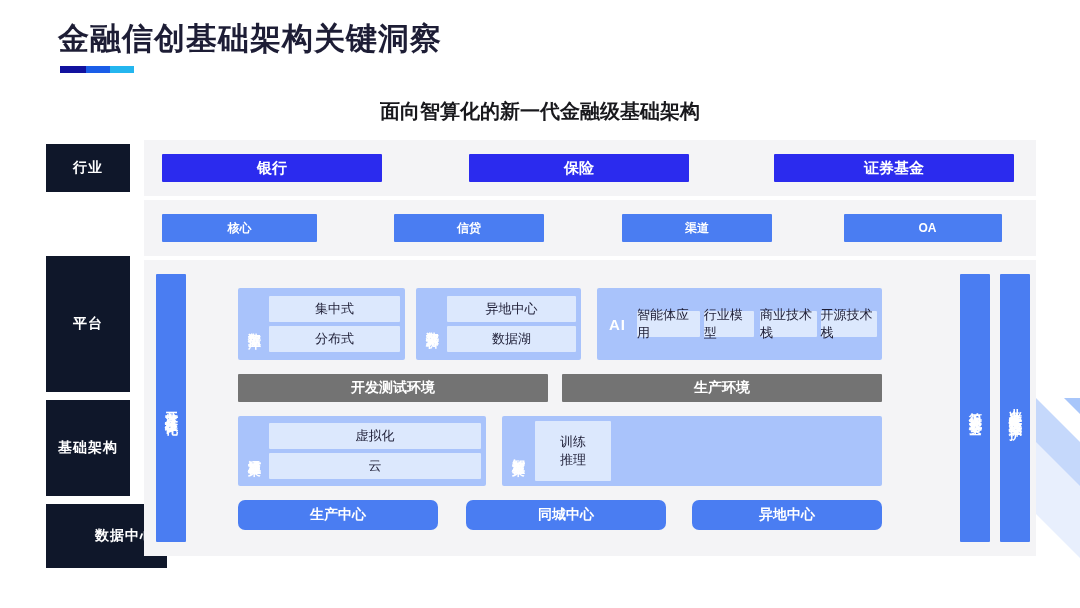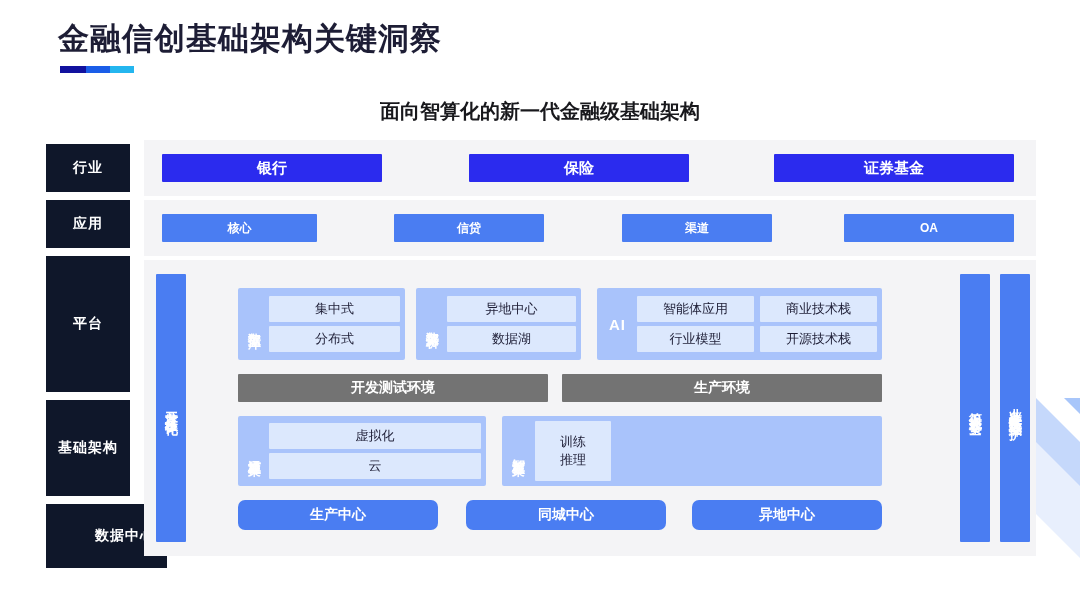--- a/index.html
+++ b/index.html
@@ -101,21 +101,21 @@
   }
   .group-label{
     color:#ffffff;font-weight:bold;font-size:13px;letter-spacing:1px;
     writing-mode:vertical-rl;text-orientation:upright;
     display:flex;align-items:center;justify-content:center;
     width:22px;flex:none;
   }
   .group-label.horiz{writing-mode:horizontal-tb;text-orientation:mixed;width:auto;padding:0 7px;font-size:15px;}
   .group-items{display:flex;flex-direction:column;gap:4px;flex:1;margin-left:4px;}
   .group-items.cols{flex-direction:row;gap:6px;}
-  .col{display:flex;flex-direction:column;gap:4px;flex:1;}
+  .col{display:flex;flex-direction:row;gap:4px;flex:1;}
   .cell{
     background:#dce8fd;color:#1d1d35;font-size:13px;
     display:flex;align-items:center;justify-content:center;
     height:26px;border-radius:1px;
   }
 
   .wide-bar{
     position:absolute;background:#737373;color:#fff;font-weight:bold;font-size:14px;
     display:flex;align-items:center;justify-content:center;border-radius:1px;height:28px;
   }
@@ -151,42 +151,41 @@
     </div>
 
   </div>
 
   <div class="subtitle">面向智算化的新一代金融级基础架构</div>
 
   <div class="diagram">
 
     <div class="labels">
       <div class="lbl lbl-industry">行业</div>
-      <div class="lbl lbl-app">应用</div>
       <div class="lbl lbl-platform">平台</div>
       <div class="lbl lbl-infra">基础架构</div>
       <div class="lbl lbl-dc">数据中心</div>
     </div>
 
     <div class="rows">
 
       <div class="band band-industry">
         <div class="chip-row">
           <div class="chip chip-industry" style="position:absolute;left:18px;width:220px;">银行</div>
           <div class="chip chip-industry" style="position:absolute;left:325px;width:220px;">保险</div>
           <div class="chip chip-industry" style="position:absolute;left:630px;width:240px;">证券基金</div>
         </div>
       </div>
 
       <div class="band band-app">
         <div class="chip-row">
           <div class="chip chip-app" style="position:absolute;left:18px;width:155px;">核心</div>
           <div class="chip chip-app" style="position:absolute;left:250px;width:150px;">信贷</div>
           <div class="chip chip-app" style="position:absolute;left:478px;width:150px;">渠道</div>
-          <div class="chip chip-app" style="position:absolute;left:700px;width:170px;">OA</div>
+          <div class="chip chip-app" style="position:absolute;left:700px;width:149px;padding-left:9px;">OA</div>
         </div>
       </div>
 
       <div class="band band-main">
 
         <div class="vbar vbar-devops">开发运维一体化</div>
         <div class="vbar vbar-sec">等保合规安全</div>
         <div class="vbar vbar-bcp">业务连续性及数据保护</div>
 
         <div class="group" style="left:94px;top:28px;width:167px;height:72px;">

